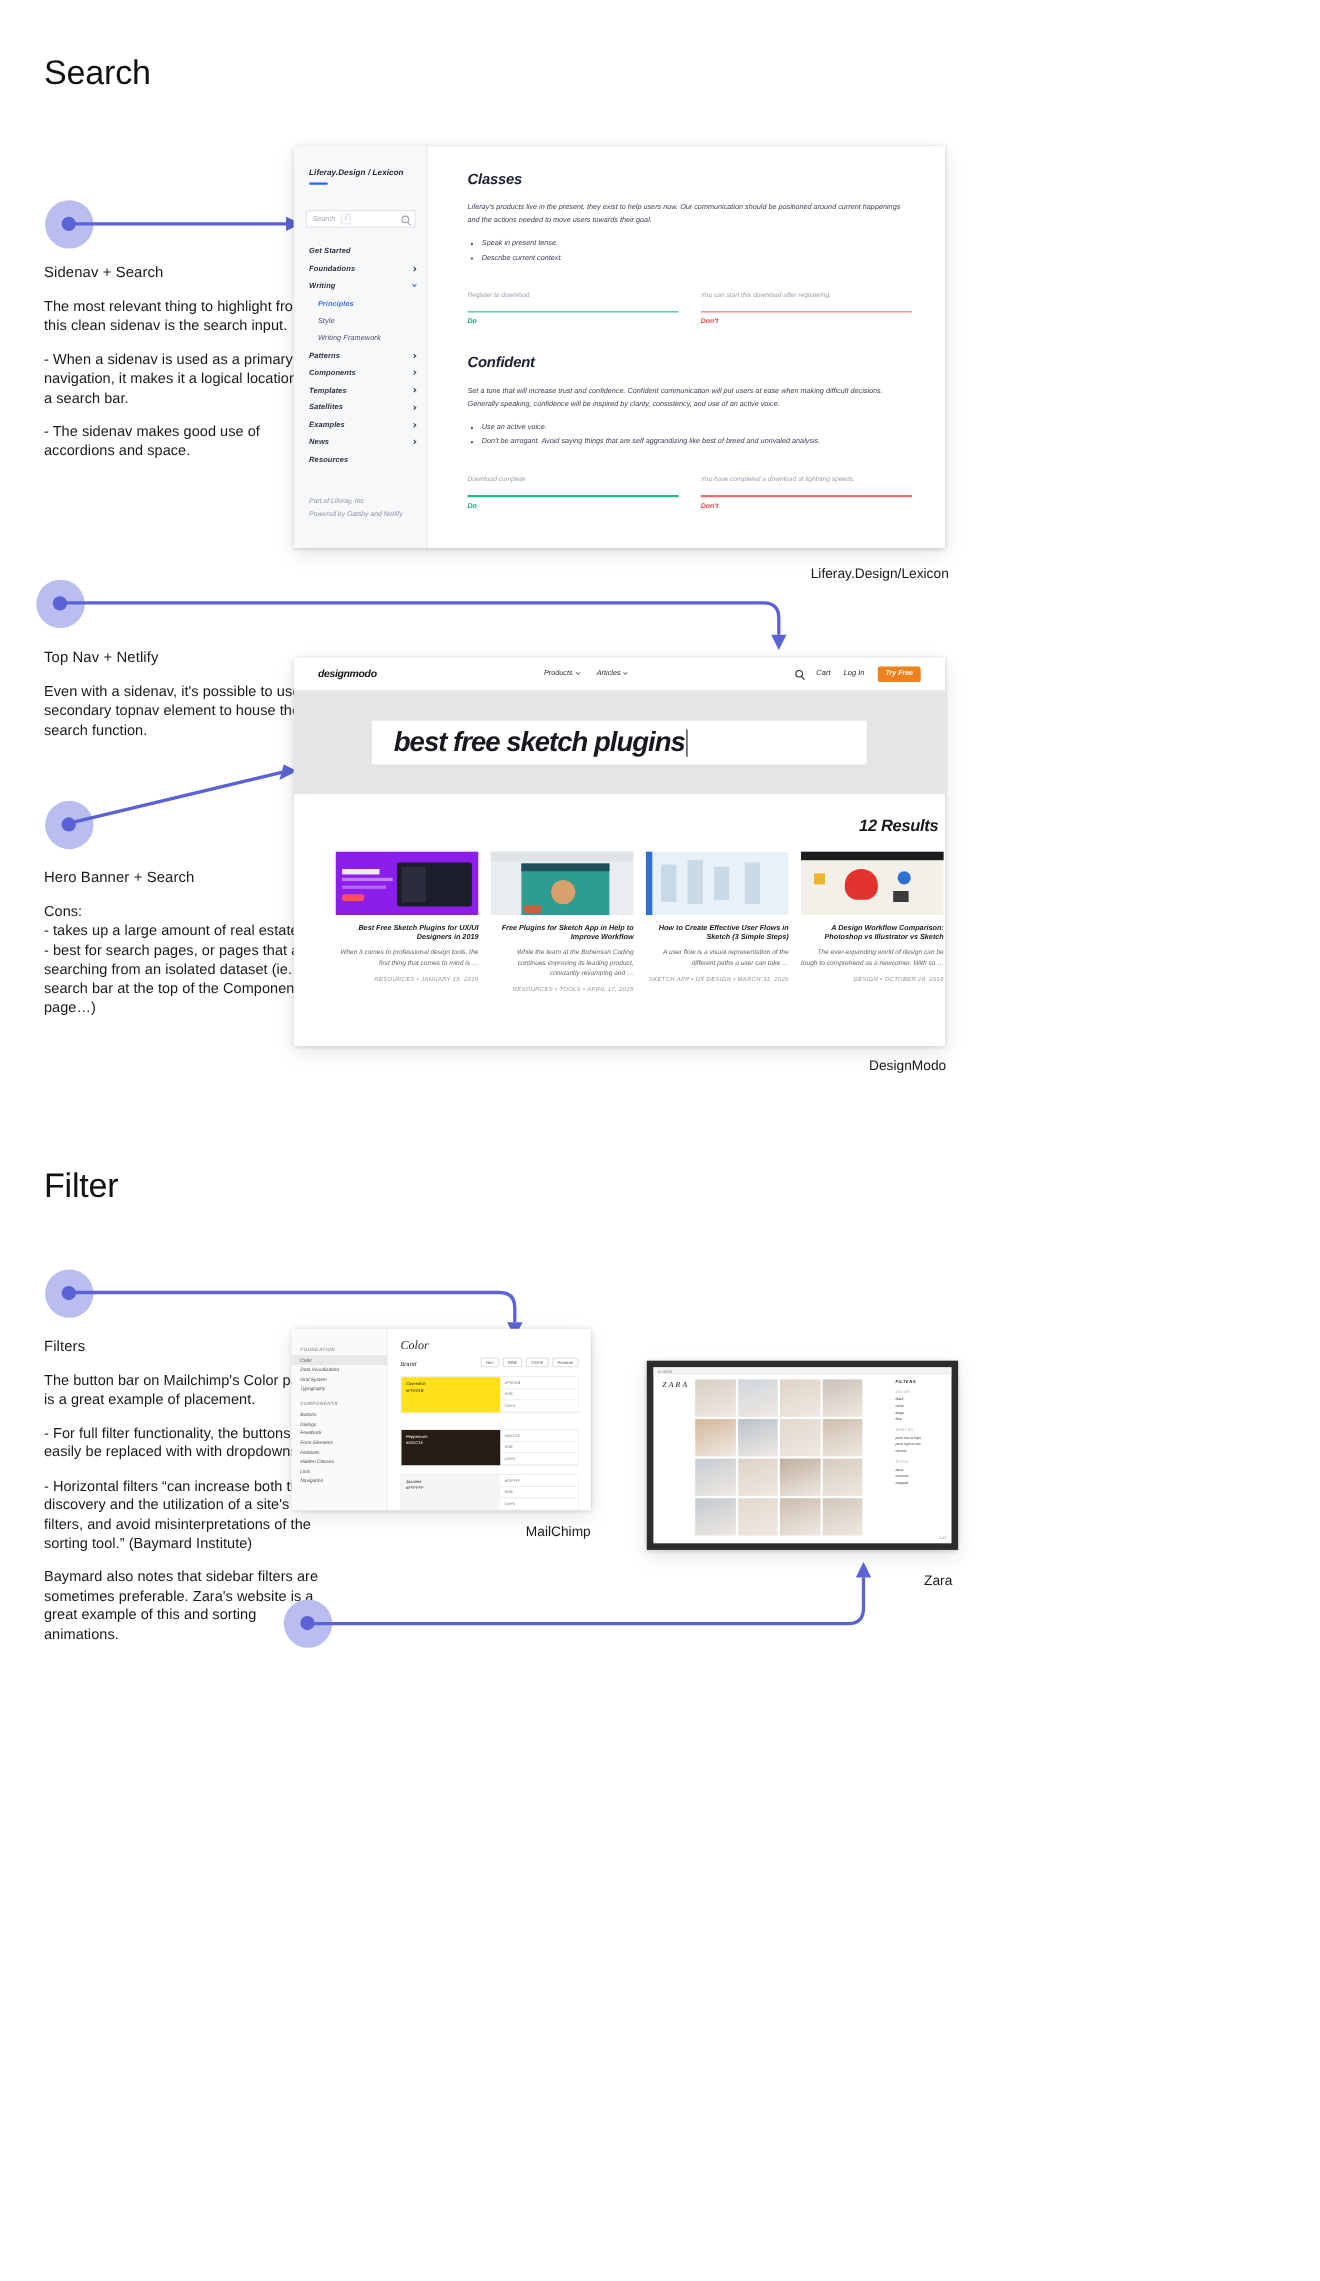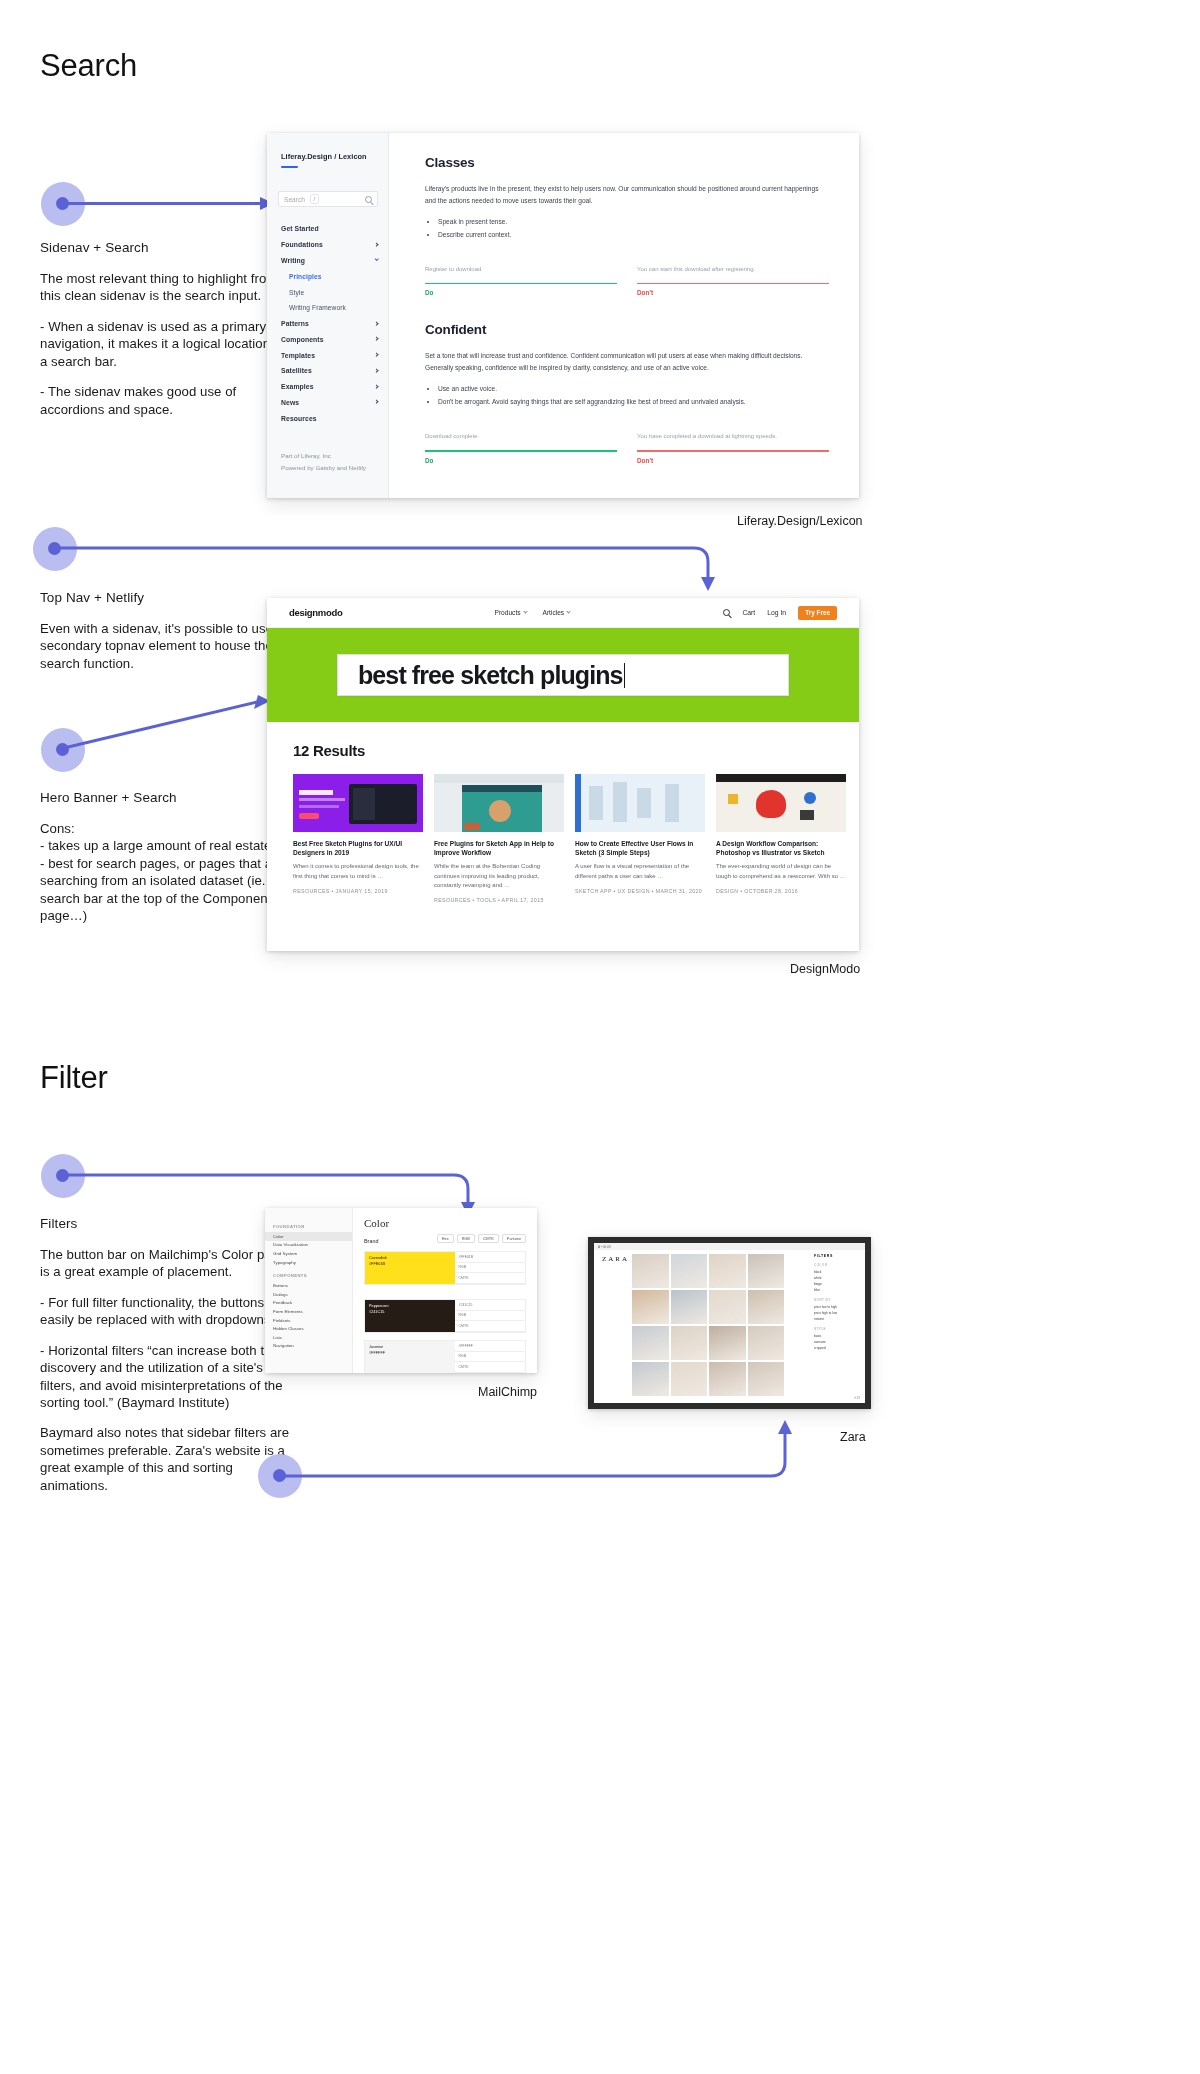--- a/index.html
+++ b/index.html
@@ -42,20 +42,21 @@
     position: absolute; width: 13px; height: 13px; border-radius: 50%;
     background: #5b62d6;
   }
   .arrow-svg { position: absolute; overflow: visible; }
 
   
   .shot {
     position: absolute; background: #fff;
     box-shadow: 0 1px 4px rgba(0,0,0,.18), 0 6px 18px rgba(0,0,0,.10);
     overflow: hidden;
+    font-style: italic;
   }
   .caption {
     position: absolute; font-size: 12.5px; color: #1a1a1a;
   }
 
   
   #liferay-shot { left: 267px; top: 133px; width: 592px; height: 365px; }
   .lf-side {
     position: absolute; left: 0; top: 0; width: 122px; height: 365px;
     background: #f7f8fa; border-right: 1px solid #e7e9ef;
@@ -152,35 +153,35 @@
     content: ""; position: absolute; right: -3px; bottom: -2px;
     width: 4px; height: 1px; background: #2c2c2c; transform: rotate(45deg);
   }
   .dm-link { font-size: 6.8px; color: #2c2c2c; }
   .dm-cta {
     background: #f0821e; color: #fff; font-size: 6.4px; font-weight: 600;
     padding: 3.5px 7px; border-radius: 2px;
   }
   .dm-hero {
     position: absolute; left: 0; top: 30px; width: 100%; height: 94px;
-    background: #84cc16; display: flex; align-items: center; justify-content: center;
+    background: #e5e5e5; display: flex; align-items: center; justify-content: center;
   }
   .dm-searchbox {
     width: 452px; height: 42px; background: #fff; border: 1px solid #dcdee3;
     display: flex; align-items: center; padding: 0 20px;
     box-shadow: 0 1px 2px rgba(0,0,0,.04);
   }
   .dm-query {
     font-size: 25px; font-weight: 700; color: #16181d; letter-spacing: -0.9px;
   }
   .dm-caret-bar {
     display: inline-block; width: 1.5px; height: 25px; background: #16181d;
     vertical-align: middle; margin-left: 1px;
   }
-  .dm-body { position: absolute; left: 4px; top: 124px; width: 100%; bottom: 0; background: #fff; padding: 20px 22px 0; }
+  .dm-body { position: absolute; left: 16px; top: 124px; width: 100%; bottom: 0; background: #fff; padding: 20px 22px 0; text-align: right; }
   .dm-results { font-size: 15px; font-weight: 700; color: #16181d; letter-spacing: -0.3px; }
   .dm-cards { display: flex; gap: 11px; margin-top: 15px; }
   .dm-card { width: 130px; }
   .dm-thumb { width: 130px; height: 58px; overflow: hidden; position: relative; }
   .dm-ctitle {
     font-size: 6.6px; font-weight: 700; color: #16181d; line-height: 1.4; margin-top: 7px;
   }
   .dm-cexc { font-size: 6px; color: #63676f; line-height: 1.55; margin-top: 5px; }
   .dm-cmeta { font-size: 5.3px; color: #8d9199; letter-spacing: 0.35px; margin-top: 7px; }
 

